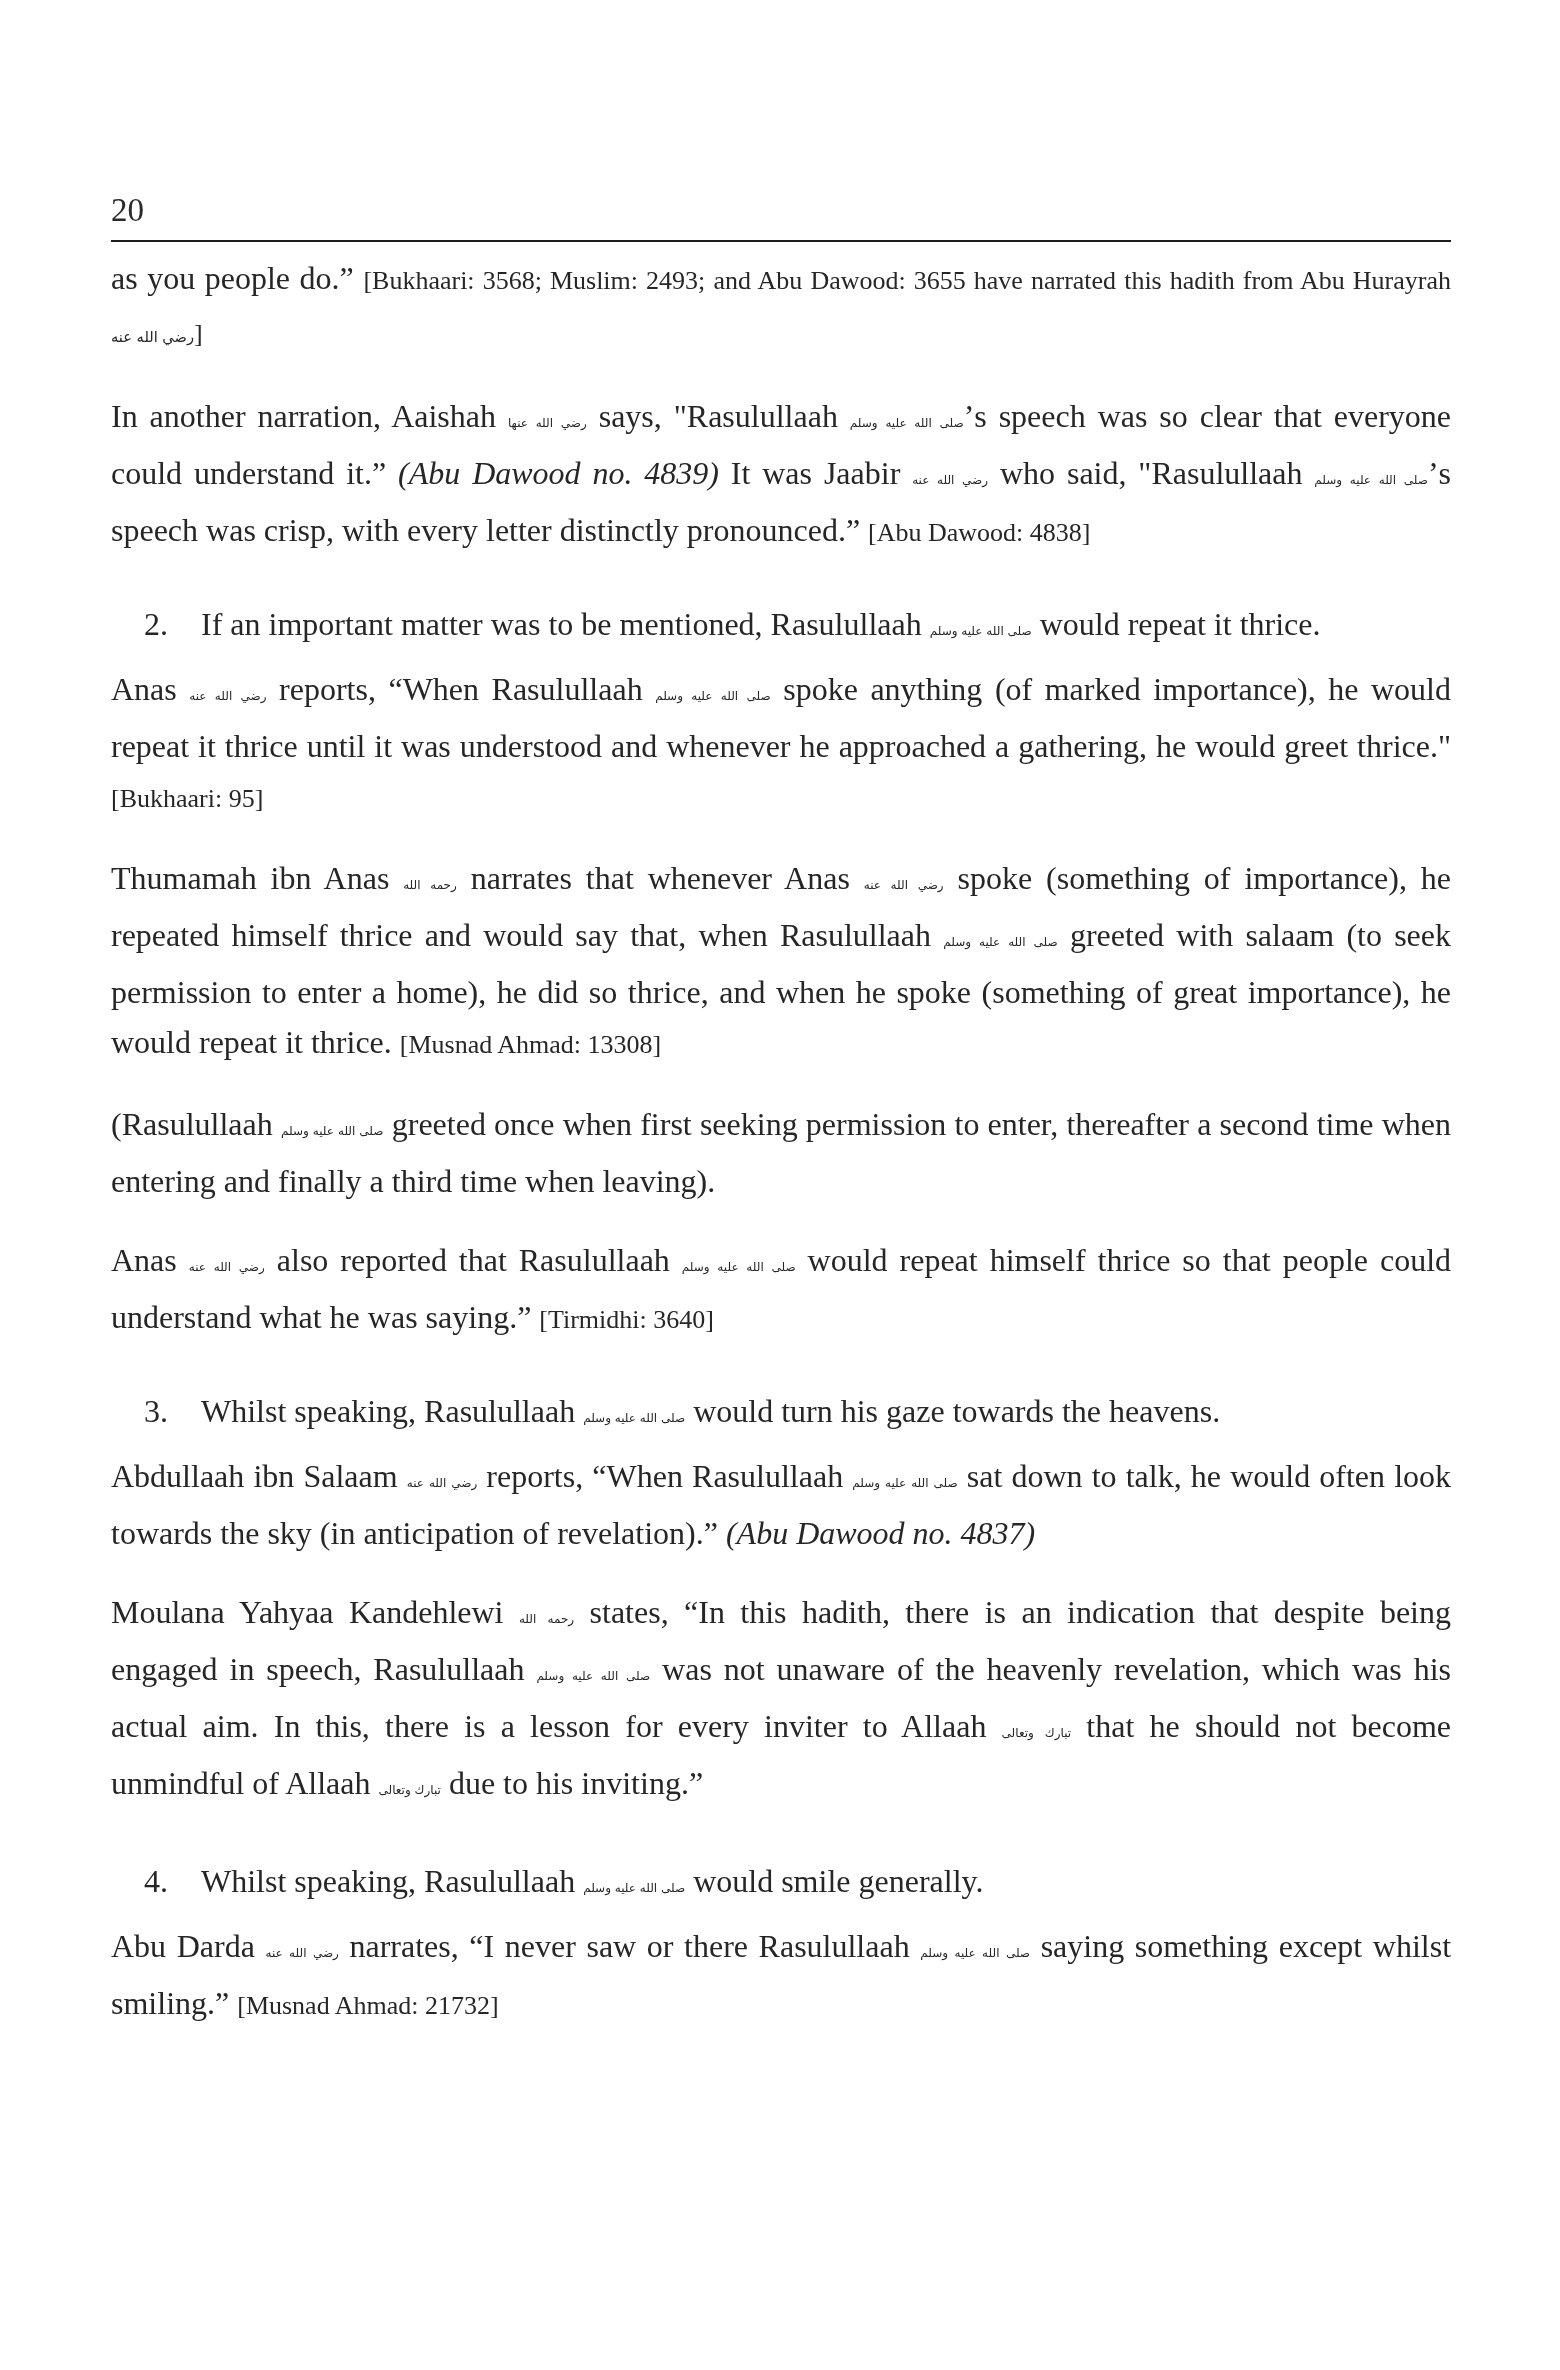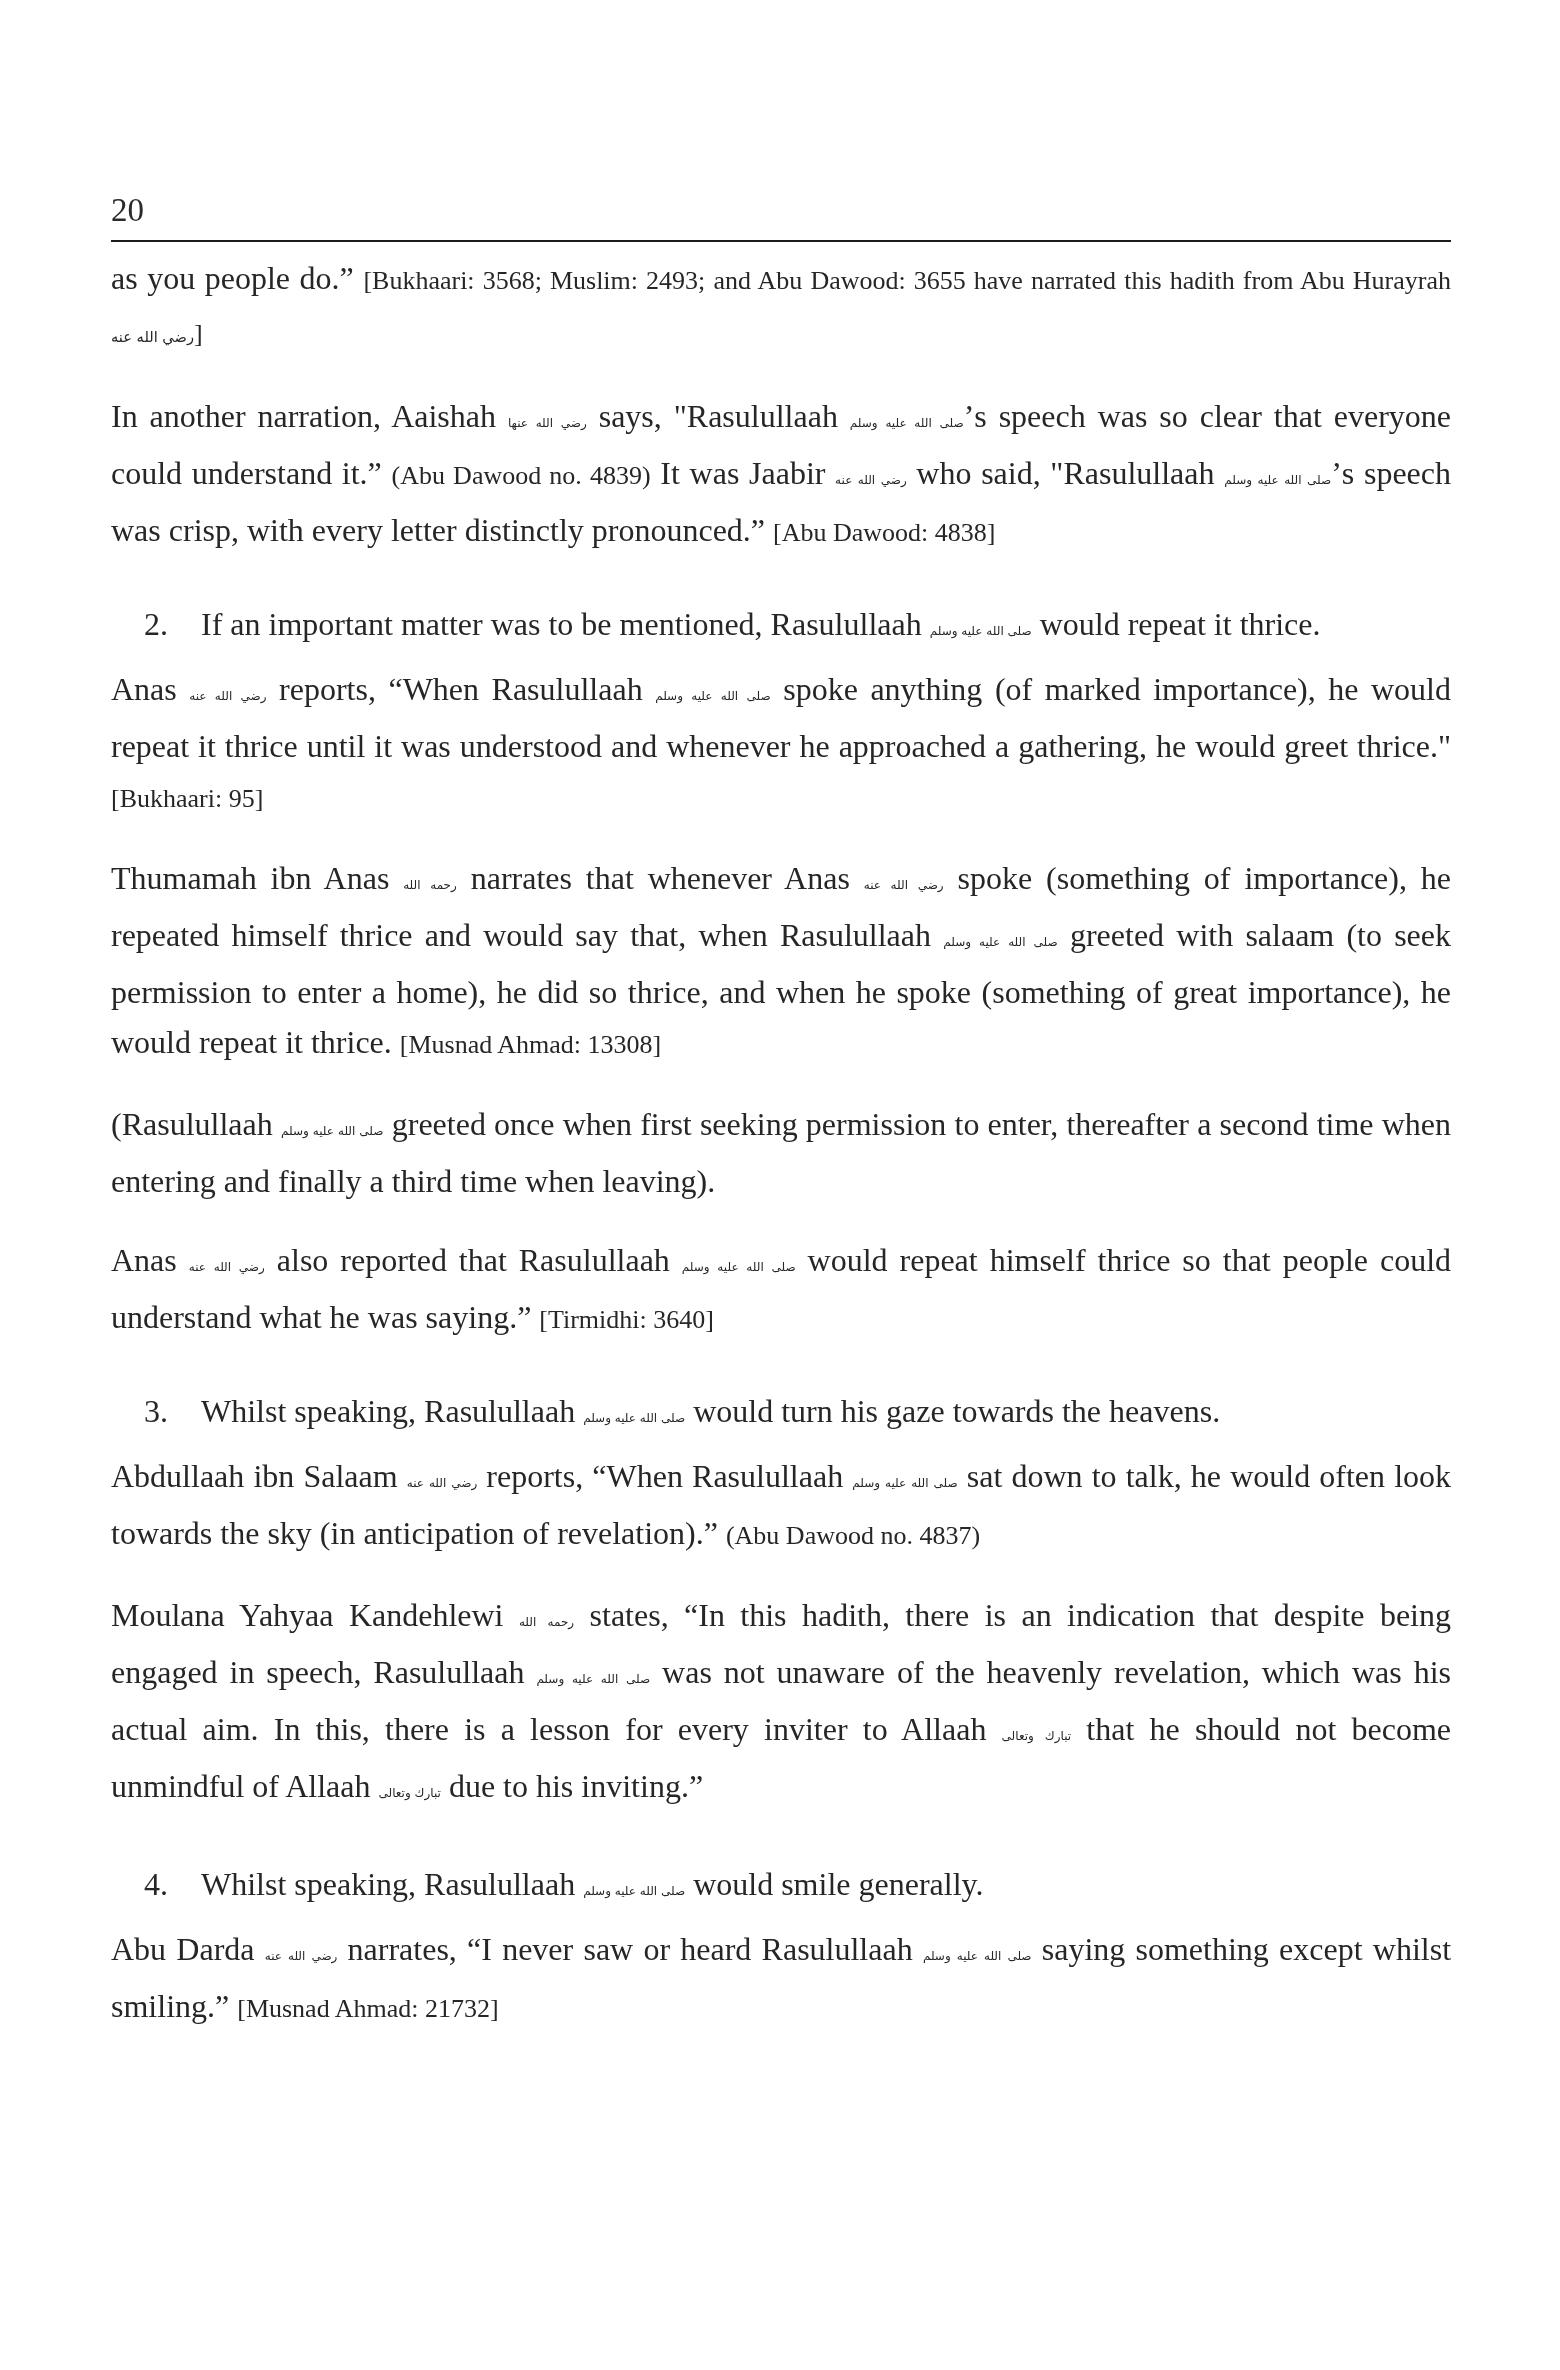--- a/index.html
+++ b/index.html
@@ -63,21 +63,22 @@
     top: 0;
     font-style: normal;
   }
   .it, .heading .t {
   }
   .heading .h-num { font-style: normal; }
   .cite {
     font-size: 26px;
   }
   .cite.it {
-    font-size: 26px;
+    font-style: italic;
+    font-size: 32px;
   }
   .ar {
     font-family: "DejaVu Sans", sans-serif;
     font-size: 12px;
     direction: rtl;
     unicode-bidi: isolate;
     white-space: nowrap;
   }
   .ar.sm {
     font-size: 14.6px;
@@ -96,16 +97,16 @@
       <p class="para"><span class="t">In another narration, Aaishah </span><span class="ar">رضي الله عنها</span><span class="t"> says, "Rasulullaah </span><span class="ar">صلى الله عليه وسلم</span><span class="t">’s speech was so clear that everyone could understand it.” </span><span class="cite it">(Abu Dawood no. 4839)</span><span class="t"> It was Jaabir </span><span class="ar">رضي الله عنه</span><span class="t"> who said, "Rasulullaah </span><span class="ar">صلى الله عليه وسلم</span><span class="t">’s speech was crisp, with every letter distinctly pronounced.” </span><span class="cite">[Abu Dawood: 4838]</span></p>
       <div class="heading"><span class="h-num">2.</span><span class="t it">If an important matter was to be mentioned, Rasulullaah </span><span class="ar">صلى الله عليه وسلم</span><span class="t it"> would repeat it thrice.</span></div>
       <p class="para"><span class="t">Anas </span><span class="ar">رضي الله عنه</span><span class="t"> reports, “When Rasulullaah </span><span class="ar">صلى الله عليه وسلم</span><span class="t"> spoke anything (of marked importance), he would repeat it thrice until it was understood and whenever he approached a gathering, he would greet thrice." </span><span class="cite">[Bukhaari: 95]</span></p>
       <p class="para"><span class="t">Thumamah ibn Anas </span><span class="ar">رحمه الله</span><span class="t"> narrates that whenever Anas </span><span class="ar">رضي الله عنه</span><span class="t"> spoke (something of importance), he repeated himself thrice and would say that, when Rasulullaah </span><span class="ar">صلى الله عليه وسلم</span><span class="t"> greeted with salaam (to seek permission to enter a home), he did so thrice, and when he spoke (something of great importance), he would repeat it thrice. </span><span class="cite">[Musnad Ahmad: 13308]</span></p>
       <p class="para"><span class="t">(Rasulullaah </span><span class="ar">صلى الله عليه وسلم</span><span class="t"> greeted once when first seeking permission to enter, thereafter a second time when entering and finally a third time when leaving).</span></p>
       <p class="para"><span class="t">Anas </span><span class="ar">رضي الله عنه</span><span class="t"> also reported that Rasulullaah </span><span class="ar">صلى الله عليه وسلم</span><span class="t"> would repeat himself thrice so that people could understand what he was saying.” </span><span class="cite">[Tirmidhi: 3640]</span></p>
       <div class="heading"><span class="h-num">3.</span><span class="t it">Whilst speaking, Rasulullaah </span><span class="ar">صلى الله عليه وسلم</span><span class="t it"> would turn his gaze towards the heavens.</span></div>
       <p class="para"><span class="t">Abdullaah ibn Salaam </span><span class="ar">رضي الله عنه</span><span class="t"> reports, “When Rasulullaah </span><span class="ar">صلى الله عليه وسلم</span><span class="t"> sat down to talk, he would often look towards the sky (in anticipation of revelation).” </span><span class="cite it">(Abu Dawood no. 4837)</span></p>
       <p class="para"><span class="t">Moulana Yahyaa Kandehlewi </span><span class="ar">رحمه الله</span><span class="t"> states, “In this hadith, there is an indication that despite being engaged in speech, Rasulullaah </span><span class="ar">صلى الله عليه وسلم</span><span class="t"> was not unaware of the heavenly revelation, which was his actual aim. In this, there is a lesson for every inviter to Allaah </span><span class="ar">تبارك وتعالى</span><span class="t"> that he should not become unmindful of Allaah </span><span class="ar">تبارك وتعالى</span><span class="t"> due to his inviting.”</span></p>
       <div class="heading"><span class="h-num">4.</span><span class="t it">Whilst speaking, Rasulullaah </span><span class="ar">صلى الله عليه وسلم</span><span class="t it"> would smile generally.</span></div>
-      <p class="para"><span class="t">Abu Darda </span><span class="ar">رضي الله عنه</span><span class="t"> narrates, “I never saw or heard Rasulullaah </span><span class="ar">صلى الله عليه وسلم</span><span class="t"> saying something except whilst smiling.” </span><span class="cite">[Musnad Ahmad: 21732]</span></p>
+      <p class="para"><span class="t">Abu Darda </span><span class="ar">رضي الله عنه</span><span class="t"> narrates, “I never saw or there Rasulullaah </span><span class="ar">صلى الله عليه وسلم</span><span class="t"> saying something except whilst smiling.” </span><span class="cite">[Musnad Ahmad: 21732]</span></p>
     </div>
 </div>
 
 
 </body></html>

